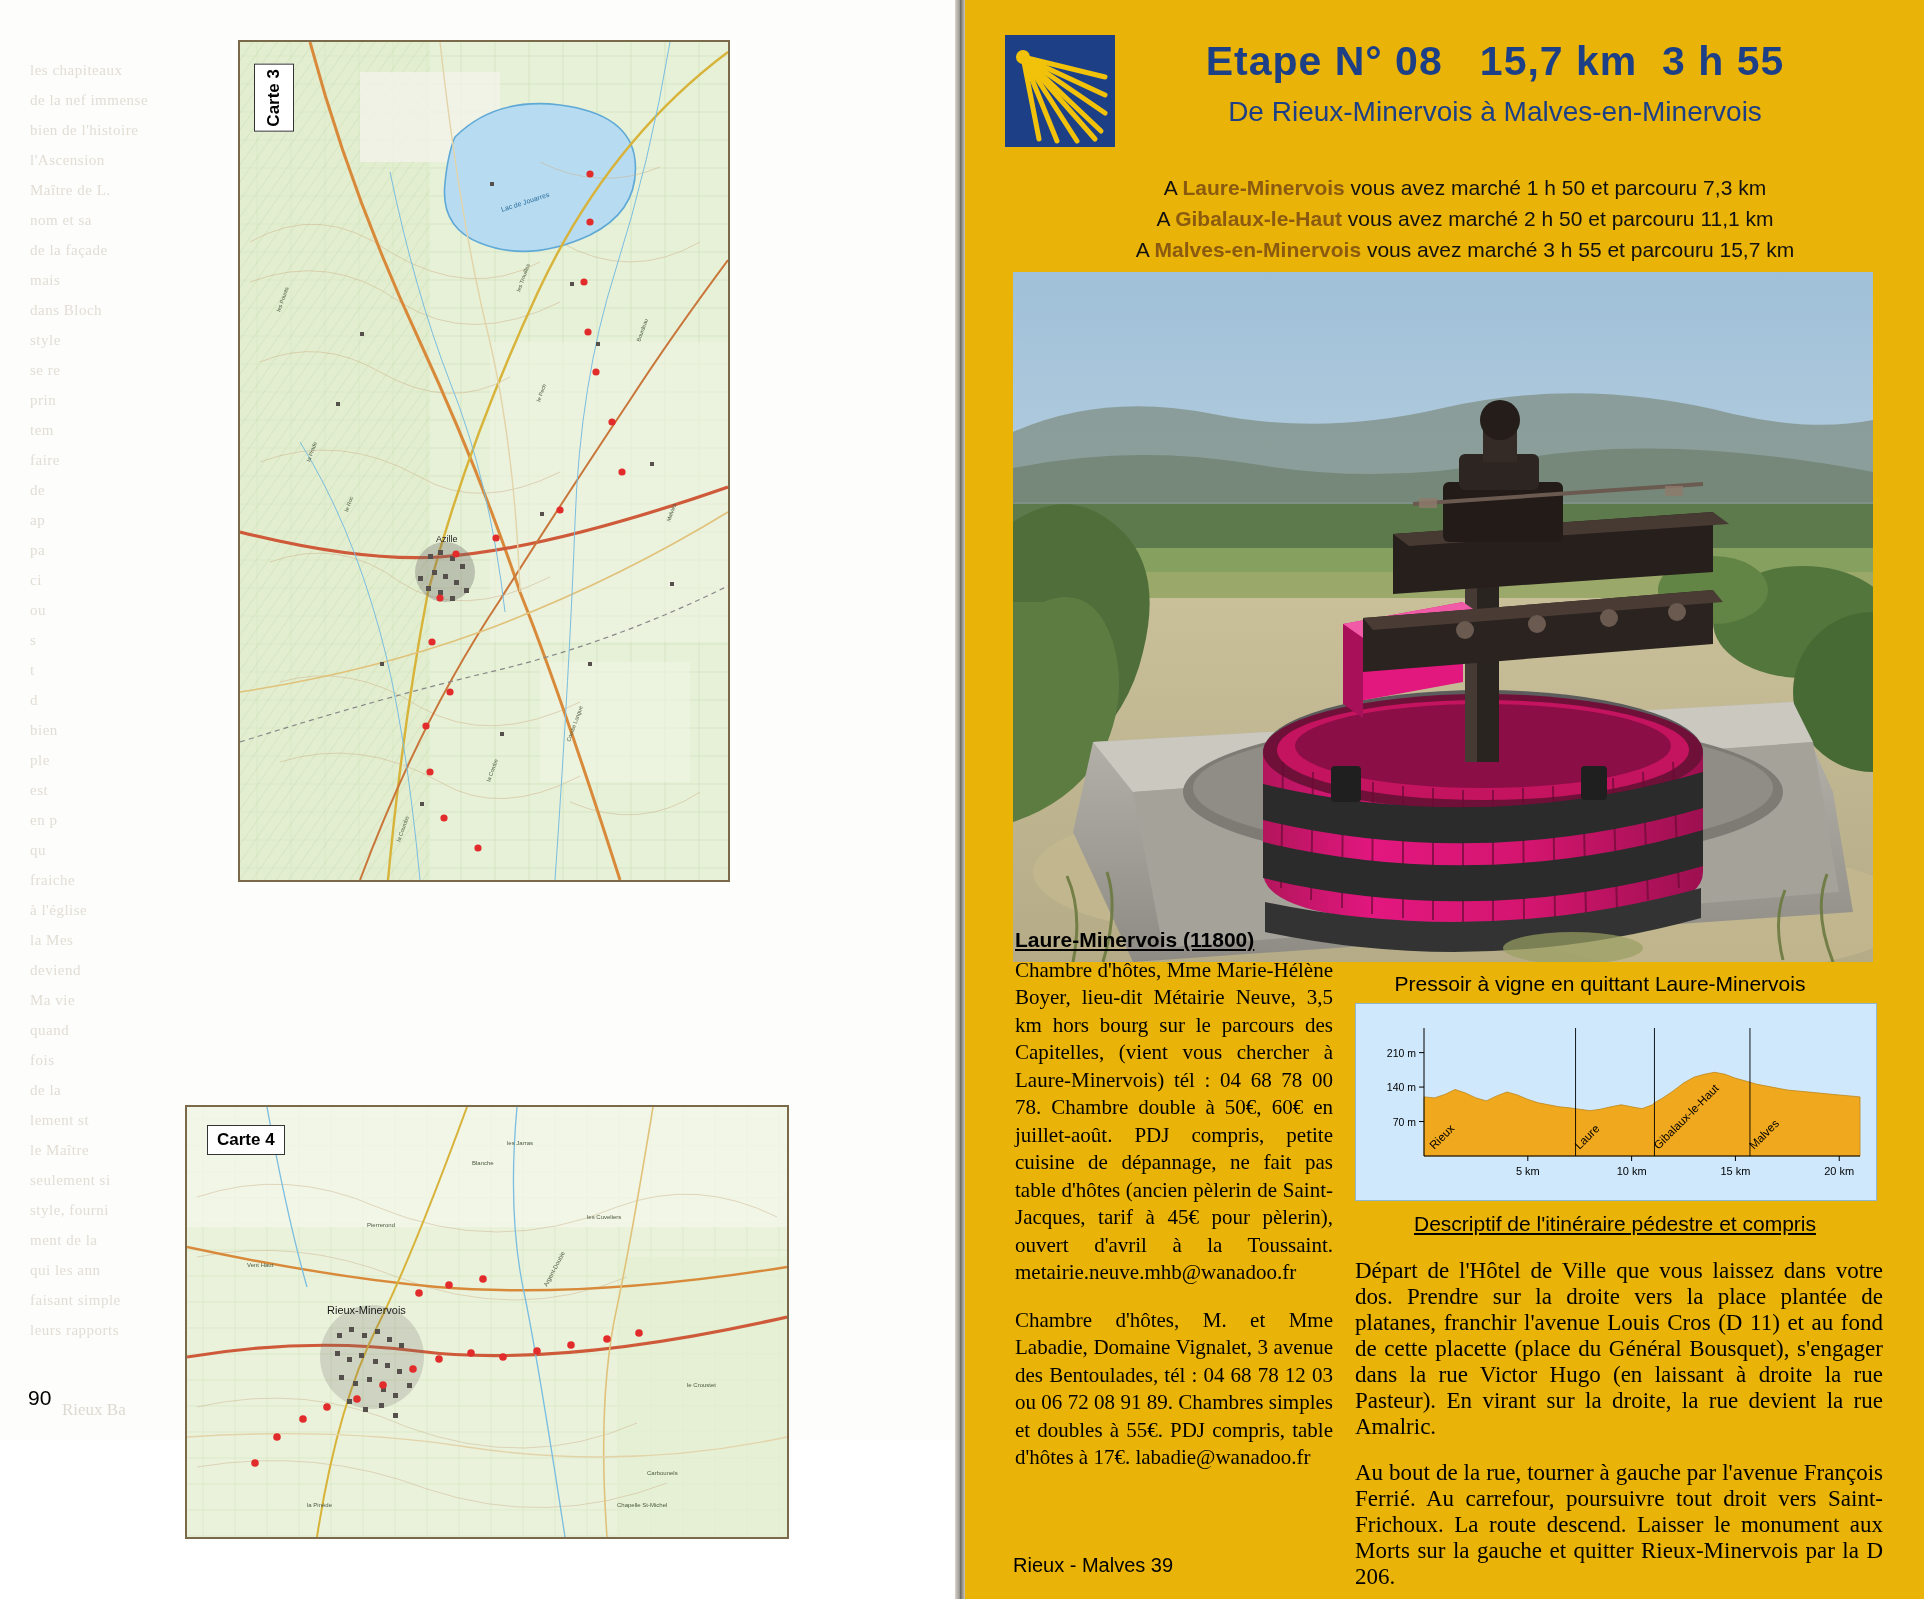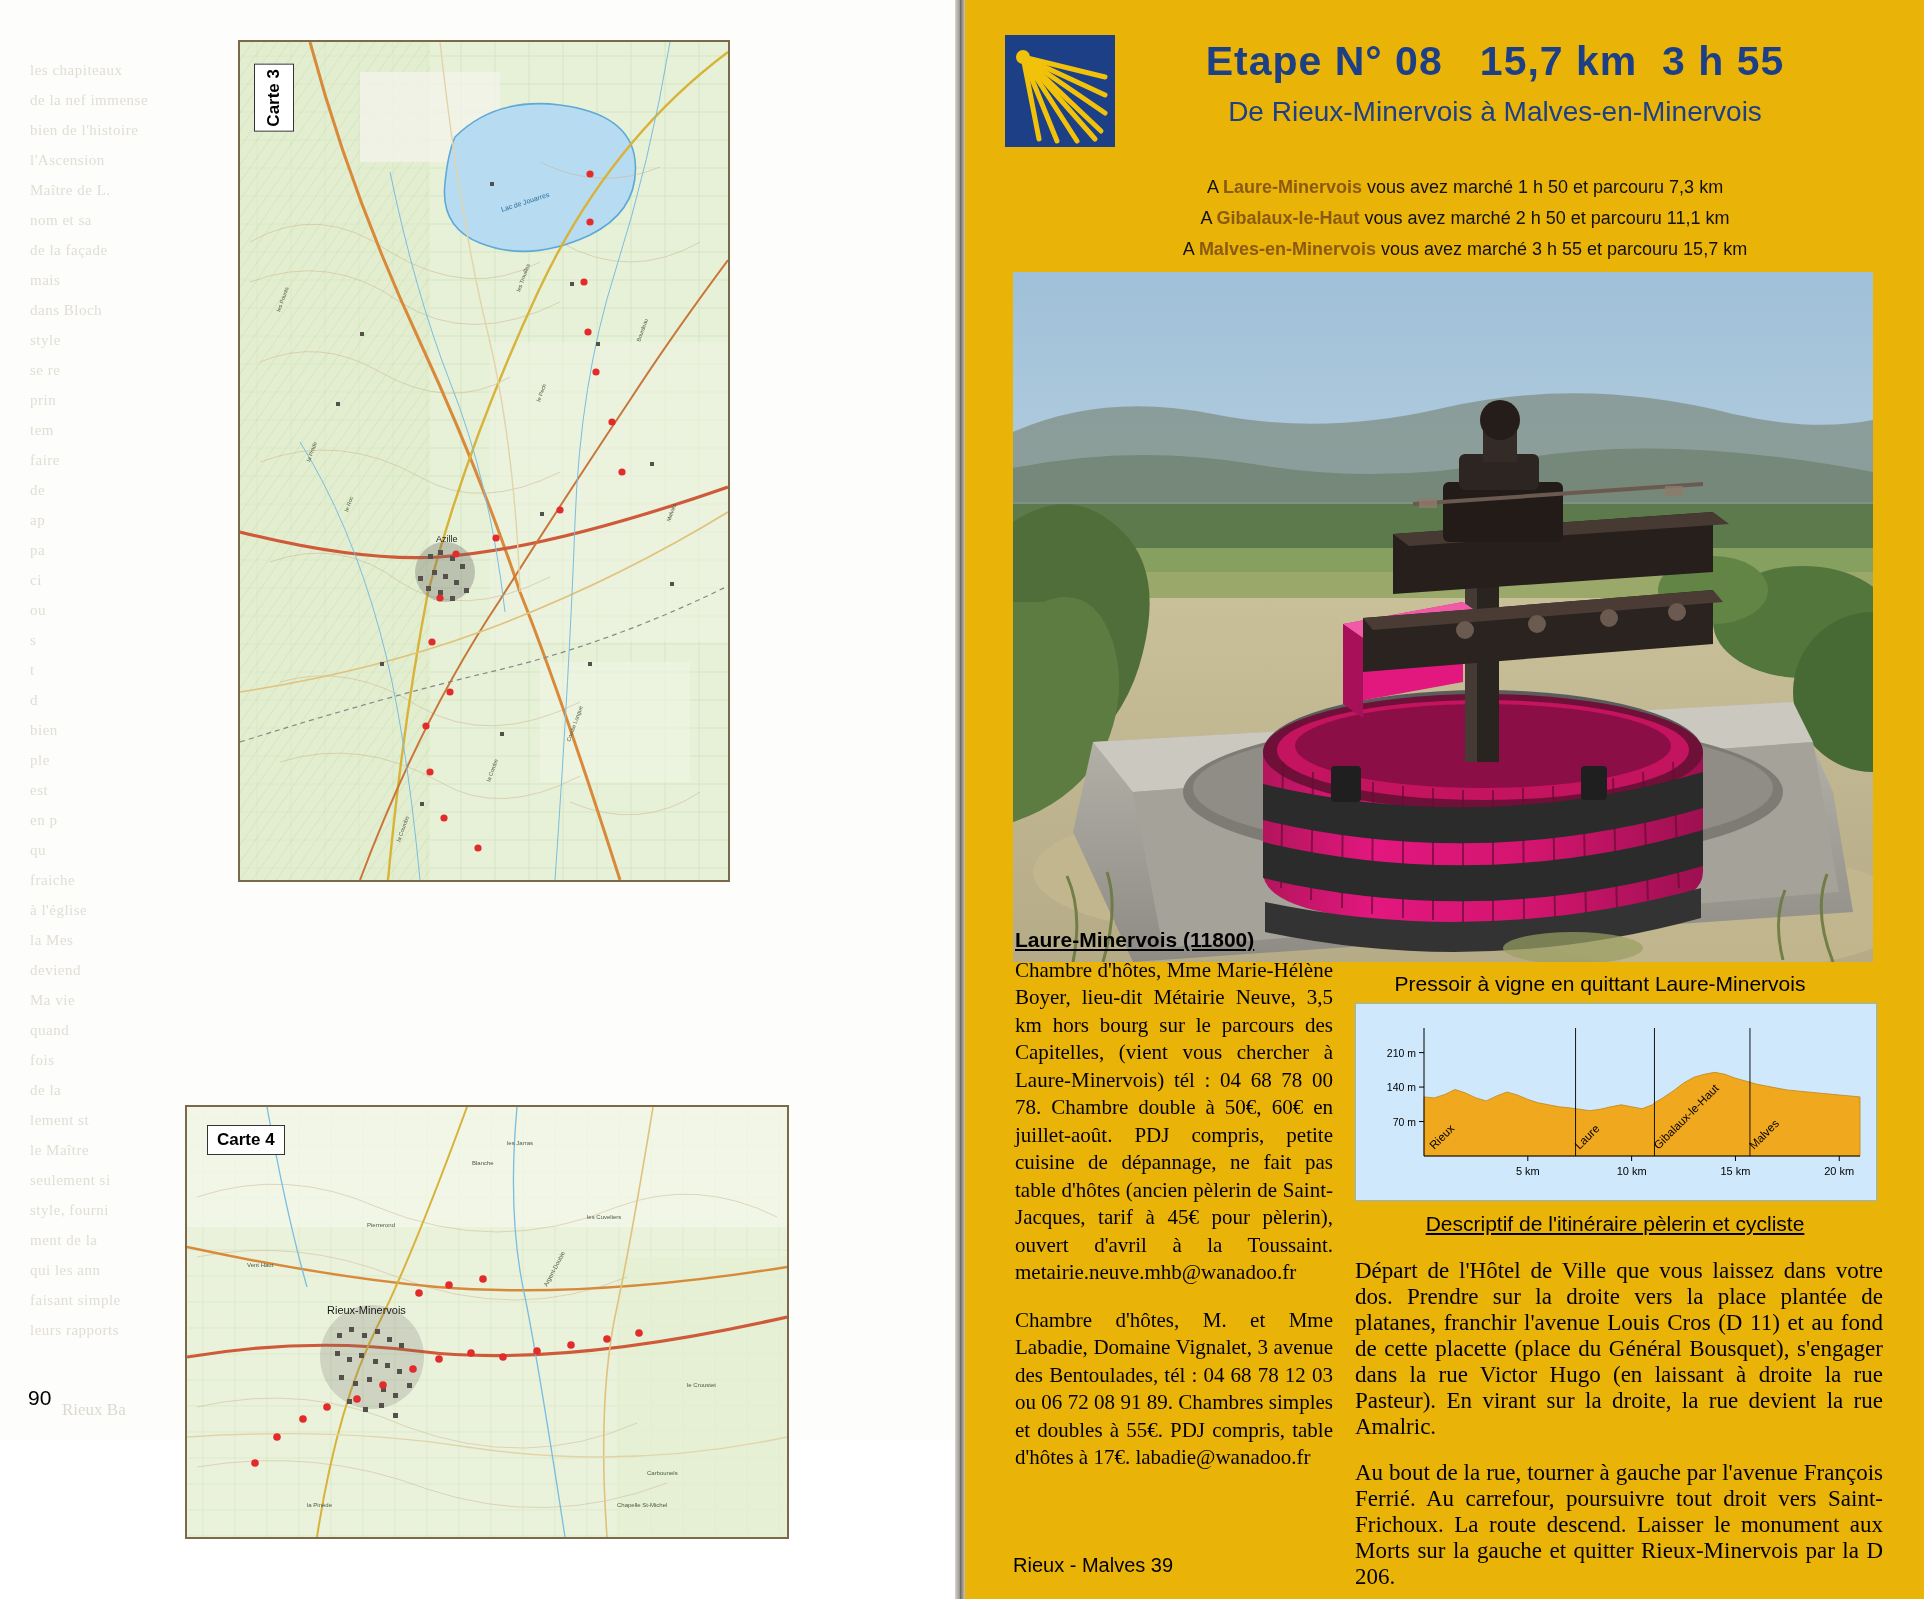--- a/index.html
+++ b/index.html
@@ -134,21 +134,21 @@
     font-family: "Liberation Sans", sans-serif;
     font-size: 28px;
     color: #1c3f86;
   }
 
   .dist-block {
     position: absolute;
     left: 60px;
     top: 172px;
     width: 880px;
-    font-size: 18px;
+    font-size: 21px;
     line-height: 31px;
     font-family: "Liberation Sans", sans-serif;
     color: #111;
   }
   .dist-line { white-space: nowrap; text-align: center; }
   .dist-line .pl { color: #8a5a10; font-weight: bold; }
 
   .photo {
     position: absolute;
     left: 48px;
@@ -689,21 +689,21 @@
           <text x="483.23809523809524" y="171" text-anchor="middle" font-size="11" font-family="Liberation Sans, sans-serif" fill="#000">20 km</text>
           <line x1="219.56190476190474" y1="24" x2="219.56190476190474" y2="152" stroke="#000" stroke-width="0.9"></line>
           <line x1="298.45714285714286" y1="24" x2="298.45714285714286" y2="152" stroke="#000" stroke-width="0.9"></line>
           <line x1="393.96190476190475" y1="24" x2="393.96190476190475" y2="152" stroke="#000" stroke-width="0.9"></line>
           <text x="78.22857142857143" y="146" font-size="11.5" font-family="Liberation Sans, sans-serif" fill="#000" transform="rotate(-45 78.22857142857143 146)">Rieux</text>
           <text x="223.56190476190474" y="146" font-size="11.5" font-family="Liberation Sans, sans-serif" fill="#000" transform="rotate(-45 223.56190476190474 146)">Laure</text>
           <text x="302.45714285714286" y="146" font-size="11.5" font-family="Liberation Sans, sans-serif" fill="#000" transform="rotate(-45 302.45714285714286 146)">Gibalaux-le-Haut</text>
           <text x="397.96190476190475" y="146" font-size="11.5" font-family="Liberation Sans, sans-serif" fill="#000" transform="rotate(-45 397.96190476190475 146)">Malves</text>
         </svg>
     </div>
-    <div class="profile-caption">Descriptif de l'itinéraire pèlerin et cycliste</div>
+    <div class="profile-caption">Descriptif de l'itinéraire pédestre et compris</div>
 
     <div class="itin">
       <p>Départ de l'Hôtel de Ville que vous laissez dans votre dos. Prendre sur la droite vers la place plantée de platanes, franchir l'avenue Louis Cros (D 11) et au fond de cette placette (place du Général Bousquet), s'engager dans la rue Victor Hugo (en laissant à droite la rue Pasteur). En virant sur la droite, la rue devient la rue Amalric.</p>
       <p>Au bout de la rue, tourner à gauche par l'avenue François Ferrié. Au carrefour, poursuivre tout droit vers Saint-Frichoux. La route descend. Laisser le monument aux Morts sur la gauche et quitter Rieux-Minervois par la D 206.</p>
     </div>
 
     <div class="footer-right">Rieux - Malves  39</div>
   </div>
 </div>
 

